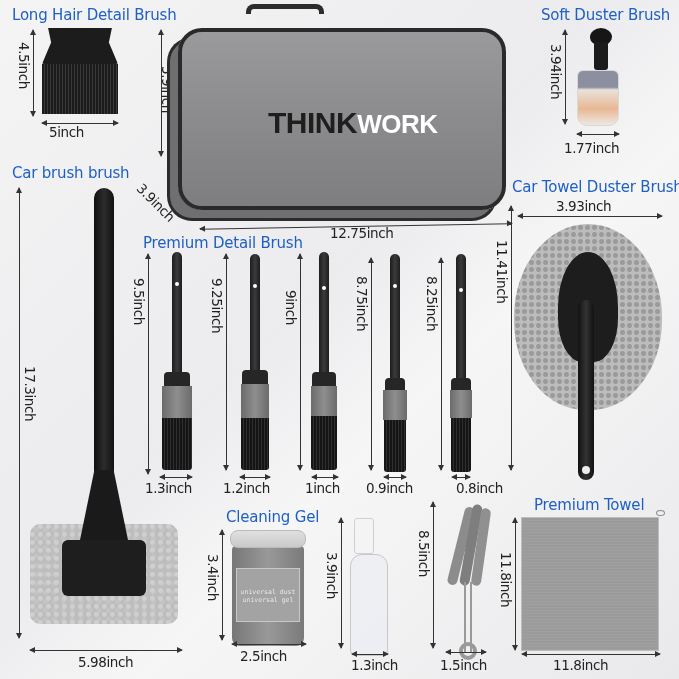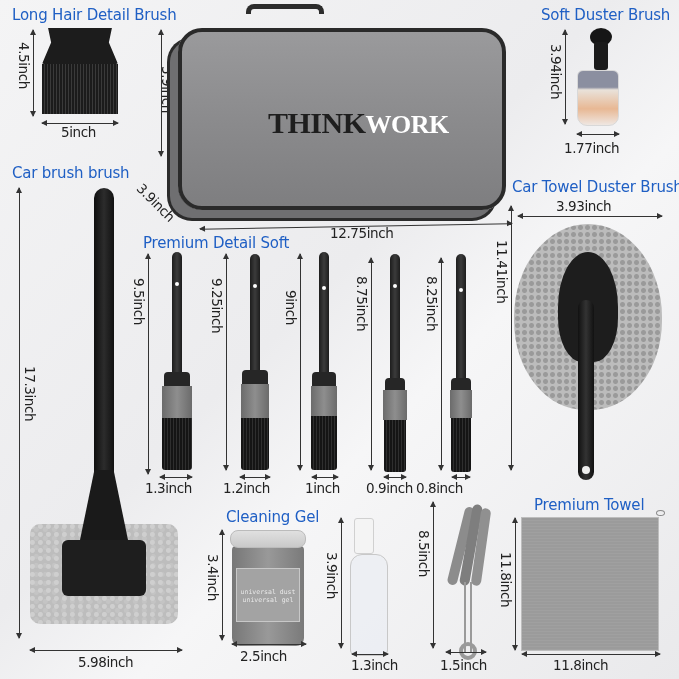--- a/index.html
+++ b/index.html
@@ -41,21 +41,21 @@
     background: linear-gradient(180deg, #9a9a9c 0%, #8b8b8d 50%, #7e7e80 100%);
     border: 4px solid #2a2a2a; border-radius: 24px;
     box-shadow: -10px 10px 0 -2px #6f6f71, -10px 10px 0 1px #2b2b2b;
   }
   .bag-handle {
     position: absolute; left: 240px; top: 4px; width: 78px; height: 10px;
     border: 5px solid #2c2c2c; border-bottom: none; border-radius: 8px 8px 0 0;
   }
   .brand {
     position: absolute; left: 86px; top: 74px;
-    font-family: Liberation Serif, serif; font-weight: bold;
+    font-family: Liberation Sans, sans-serif; font-weight: bold;
     font-size: 30px; letter-spacing: -0.5px; white-space: nowrap;
   }
   .brand .think { color: #1e1e1e; }
   .brand .work { color: #ffffff; font-size: 26px; }
 
   
   .lh-head { position: absolute; left: 42px; top: 28px; width: 76px; height: 36px; background: #1c1c1c; border-radius: 4px 4px 2px 2px; clip-path: polygon(8% 0,92% 0,88% 40%,100% 100%,0 100%,12% 40%); }
   .lh-bristle { position: absolute; left: 42px; top: 64px; width: 76px; height: 50px; background: repeating-linear-gradient(90deg,#1b1b1b 0 2px,#3a3a3a 2px 3px); }
 
   
@@ -113,21 +113,21 @@
 <body>
 
 <div class="title" style="left:12px;top:6px;">Long Hair Detail Brush</div>
 <div>
   <div class="lh-head"></div>
   <div class="lh-bristle"></div>
 </div>
 <div class="vline" style="left:33px;top:30px;height:86px;"></div>
 <div class="dim vtxt" style="left:32px;top:42px;">4.5inch</div>
 <div class="hline" style="left:42px;top:123px;width:76px;"></div>
-<div class="dim" style="left:61px;top:124px;">5inch</div>
+<div class="dim" style="left:49px;top:124px;">5inch</div>
 
 <div class="vline" style="left:161px;top:30px;height:126px;"></div>
 <div class="dim vtxt" style="left:175px;top:66px;">5.9inch</div>
 <div class="bag-handle" style="left:246px;top:4px;"></div>
 <div class="bag">
   <div class="brand">
     <span class="think">THINK</span><span class="work">WORK</span>
   </div>
 </div>
 <div class="dim" style="left:145px;top:180px;transform:rotate(45deg);transform-origin:0 0;">3.9inch</div>
@@ -150,21 +150,21 @@
 <div class="dim vtxt" style="left:38px;top:366px;">17.3inch</div>
 <div>
   <div class="wb-pad"></div>
   <div class="wb-handle"></div>
   <div class="wb-neck"></div>
   <div class="wb-head"></div>
 </div>
 <div class="hline" style="left:30px;top:650px;width:152px;"></div>
 <div class="dim" style="left:78px;top:654px;">5.98inch</div>
 
-<div class="title" style="left:143px;top:234px;">Premium Detail Soft</div>
+<div class="title" style="left:143px;top:234px;">Premium Detail Brush</div>
 
 <div class="vline" style="left:148px;top:254px;height:220px;"></div>
 <div class="dim vtxt" style="left:147px;top:278px;">9.5inch</div>
 <div class="db" style="left:160px;top:252px;width:34px;height:220px;">
   <div class="stick" style="height:130px;"></div>
     <div class="hole" style="top:30px;"></div>
   <div class="flare" style="top:120px;width:26px;height:14px;"></div>
   <div class="ferrule" style="top:134px;width:30px;height:32px;"></div>
   <div class="bristle" style="top:166px;width:30px;height:52px;"></div>
 </div>
@@ -210,21 +210,21 @@
 <div class="vline" style="left:441px;top:258px;height:212px;"></div>
 <div class="dim vtxt" style="left:440px;top:276px;">8.25inch</div>
 <div class="db" style="left:446px;top:254px;width:30px;height:218px;">
   <div class="stick" style="height:132px;"></div>
     <div class="hole" style="top:34px;"></div>
   <div class="flare" style="top:124px;width:20px;height:12px;"></div>
   <div class="ferrule" style="top:136px;width:22px;height:28px;"></div>
   <div class="bristle" style="top:164px;width:20px;height:54px;"></div>
 </div>
 <div class="hline" style="left:452px;top:477px;width:18px;"></div>
-<div class="dim" style="left:416px;top:480px;">0.8inch</div>
+<div class="dim" style="left:456px;top:480px;">0.8inch</div>
 
 <div class="title" style="left:512px;top:178px;">Car Towel Duster Brush</div>
 <div class="hline" style="left:518px;top:216px;width:144px;"></div>
 <div class="dim" style="left:556px;top:198px;">3.93inch</div>
 <div class="vline" style="left:511px;top:206px;height:264px;"></div>
 <div class="dim vtxt" style="left:510px;top:240px;">11.41inch</div>
 <div>
   <div class="duster"></div>
   <div class="duster-cap"></div>
   <div class="duster-handle"></div>

